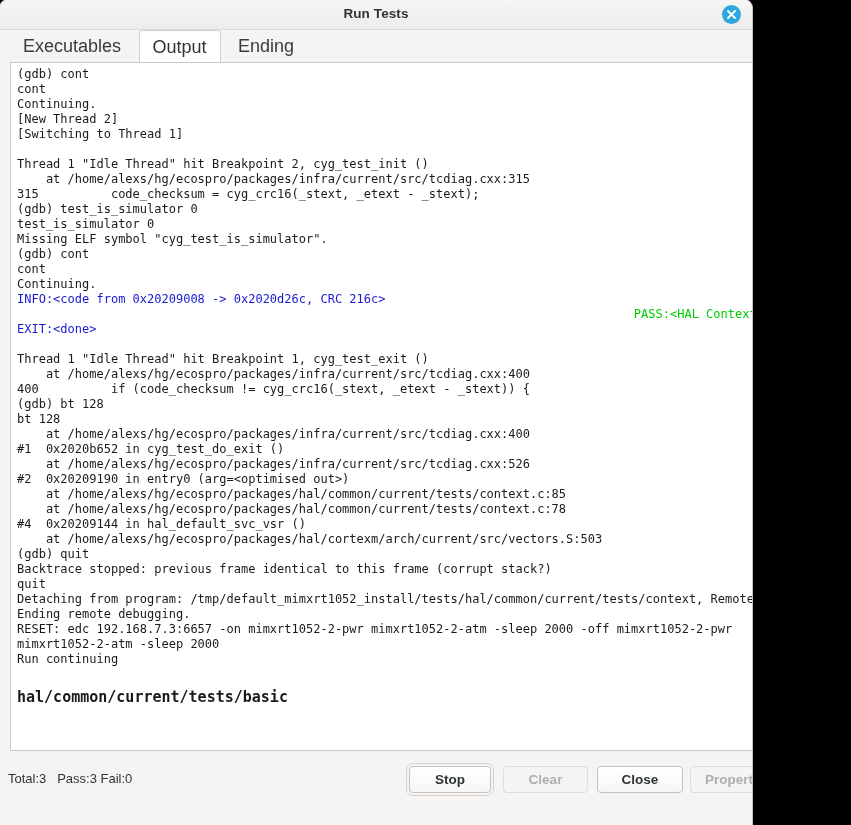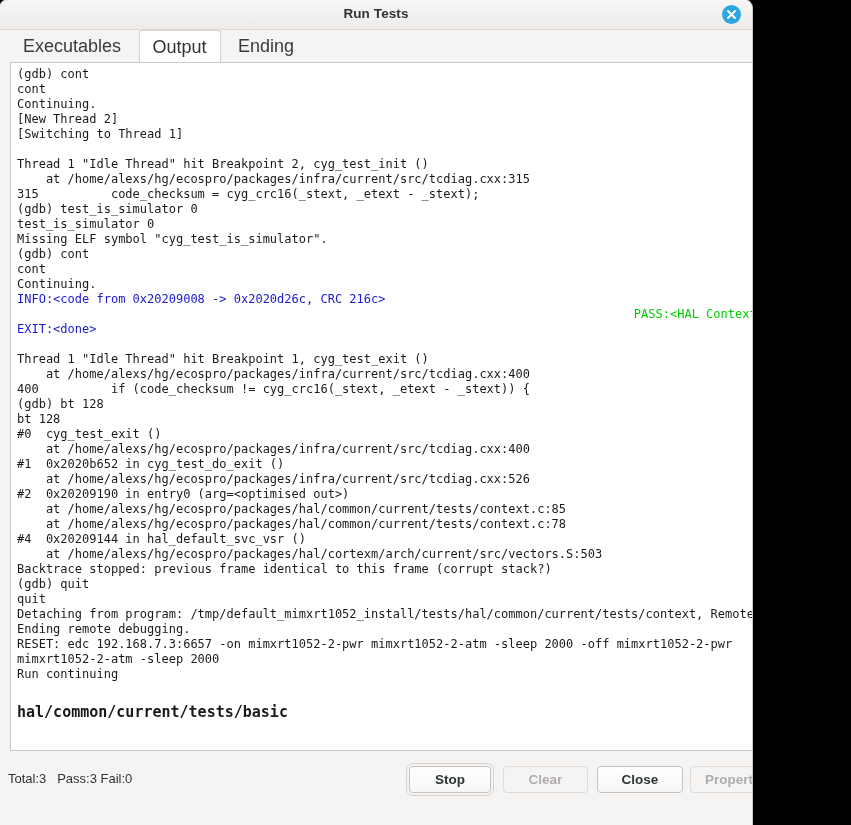--- a/index.html
+++ b/index.html
@@ -239,31 +239,30 @@
         <div class="line">Continuing.</div>
         <div class="line c-blue">INFO:&lt;code from 0x20209008 -&gt; 0x2020d26c, CRC 216c&gt;</div>
         <div class="line c-green">PASS:&lt;HAL Context test&gt;</div>
         <div class="line c-blue">EXIT:&lt;done&gt;</div>
         <div class="line blank"></div>
         <div class="line">Thread 1 "Idle Thread" hit Breakpoint 1, cyg_test_exit ()</div>
         <div class="line">    at /home/alexs/hg/ecospro/packages/infra/current/src/tcdiag.cxx:400</div>
         <div class="line">400          if (code_checksum != cyg_crc16(_stext, _etext - _stext)) {</div>
         <div class="line">(gdb) bt 128</div>
         <div class="line">bt 128</div>
-        <div class="line">#0  cyg_test_exit ()</div>
         <div class="line">    at /home/alexs/hg/ecospro/packages/infra/current/src/tcdiag.cxx:400</div>
         <div class="line">#1  0x2020b652 in cyg_test_do_exit ()</div>
         <div class="line">    at /home/alexs/hg/ecospro/packages/infra/current/src/tcdiag.cxx:526</div>
         <div class="line">#2  0x20209190 in entry0 (arg=&lt;optimised out&gt;)</div>
         <div class="line">    at /home/alexs/hg/ecospro/packages/hal/common/current/tests/context.c:85</div>
         <div class="line">    at /home/alexs/hg/ecospro/packages/hal/common/current/tests/context.c:78</div>
         <div class="line">#4  0x20209144 in hal_default_svc_vsr ()</div>
         <div class="line">    at /home/alexs/hg/ecospro/packages/hal/cortexm/arch/current/src/vectors.S:503</div>
+        <div class="line">(gdb) quit</div>
         <div class="line">Backtrace stopped: previous frame identical to this frame (corrupt stack?)</div>
-        <div class="line">(gdb) quit</div>
         <div class="line">quit</div>
         <div class="line">Detaching from program: /tmp/default_mimxrt1052_install/tests/hal/common/current/tests/context, Remote target</div>
         <div class="line">Ending remote debugging.</div>
         <div class="line">RESET: edc 192.168.7.3:6657 -on mimxrt1052-2-pwr mimxrt1052-2-atm -sleep 2000 -off mimxrt1052-2-pwr</div>
         <div class="line">mimxrt1052-2-atm -sleep 2000</div>
         <div class="line">Run continuing</div>
         <div class="line blank"></div>
         <div class="line bigbold">hal/common/current/tests/basic</div>
       </div>
     <div class="vscroll">

